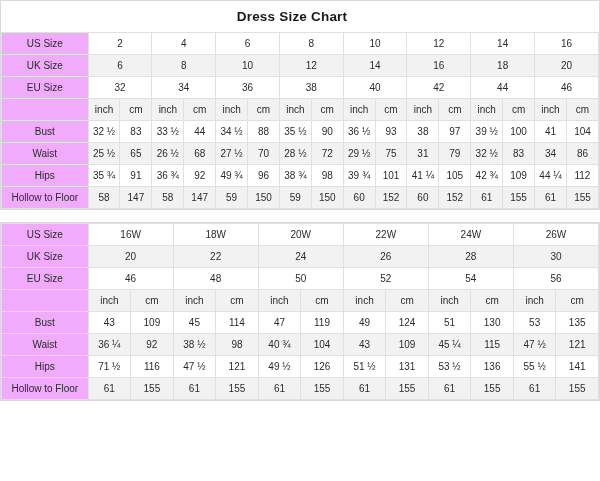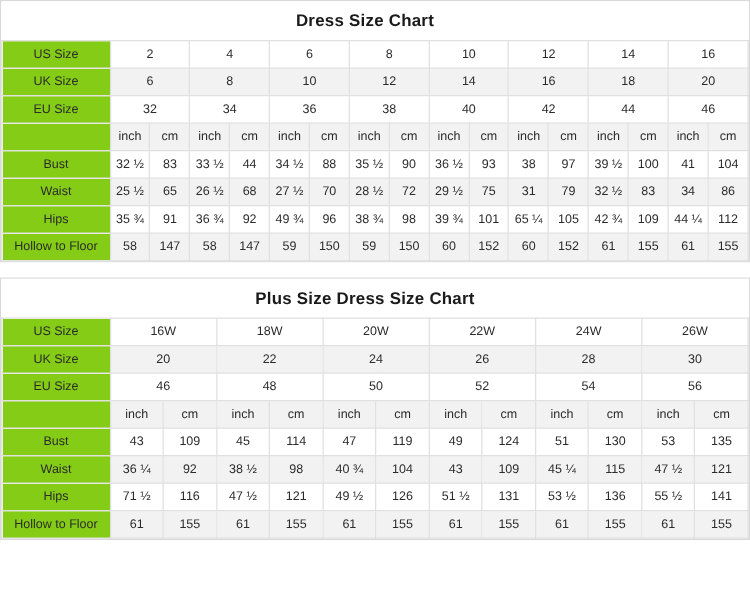--- a/index.html
+++ b/index.html
@@ -56,21 +56,21 @@
     color: #2b2b2b;
   }
   tr.shaded td {
     background: #f2f2f2;
   }
   tr.white td {
     background: #ffffff;
   }
   tr.shaded td.rowlabel,
   tr.white td.rowlabel {
-    background: #84cc16;
+    background: #f0abfc;
   }
   .gap {
     height: 12px;
     width: 600px;
     background: #ffffff;
   }
 </style>
 </head>
 <body>
 
@@ -175,21 +175,21 @@
             <td>35 ¾</td>
             <td>91</td>
             <td>36 ¾</td>
             <td>92</td>
             <td>49 ¾</td>
             <td>96</td>
             <td>38 ¾</td>
             <td>98</td>
             <td>39 ¾</td>
             <td>101</td>
-            <td>65 ¼</td>
+            <td>41 ¼</td>
             <td>105</td>
             <td>42 ¾</td>
             <td>109</td>
             <td>44 ¼</td>
             <td>112</td>
           </tr>
           <tr class="shaded">
             <td class="rowlabel" style="width: 14%;">Hollow to Floor</td>
             <td>58</td>
             <td>147</td>
@@ -208,21 +208,20 @@
             <td>61</td>
             <td>155</td>
           </tr>
         </tbody>
     </table>
   </div>
 
   <div class="gap"></div>
 
   <div class="chart-block">
-    <div class="chart-title">Plus Size Dress Size Chart</div>
     <table class="size-table">
       <tbody>
           <tr class="white">
             <td class="rowlabel" style="width: 14%;">US Size</td>
             <td colspan="2">16W</td>
             <td colspan="2">18W</td>
             <td colspan="2">20W</td>
             <td colspan="2">22W</td>
             <td colspan="2">24W</td>
             <td colspan="2">26W</td>

